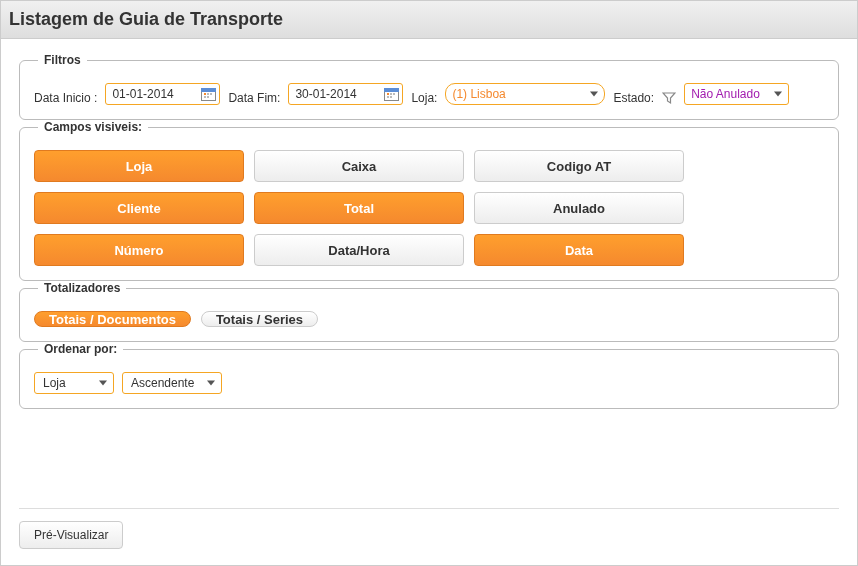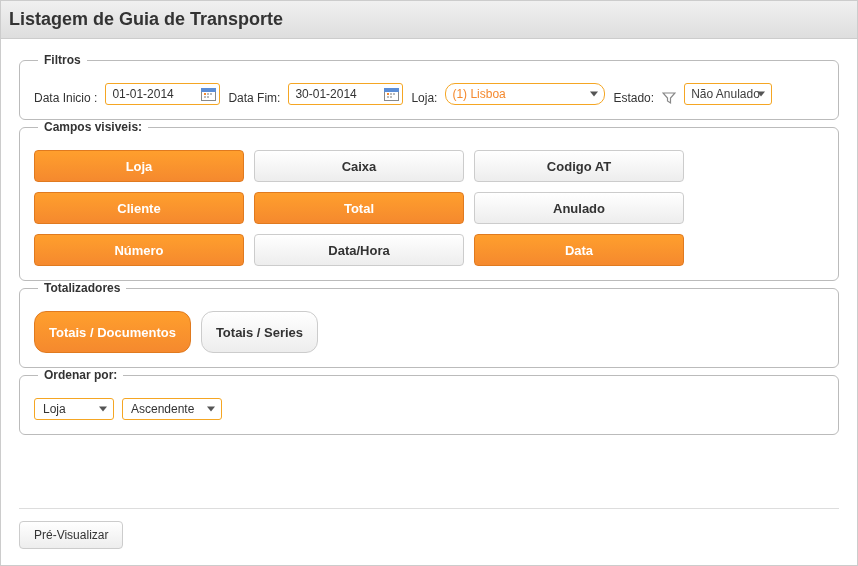--- a/index.html
+++ b/index.html
@@ -16,31 +16,31 @@
     .filter-label { font-size: 12px; color: #333; white-space: nowrap; }
 
     .date-input { display: inline-flex; align-items: center; border: 1px solid #f5a623; border-radius: 3px; background: #fff; height: 22px; padding: 0 3px 0 6px; width: 115px; justify-content: space-between; }
     .date-input input { border: none; outline: none; font-size: 12px; width: 75px; color: #333; }
     .cal-icon { width: 15px; height: 14px; display: inline-block; }
     .cal-icon svg { display: block; }
 
     .store-select { border: 1px solid #f5a623; border-radius: 10px; background: #fff; height: 22px; padding: 0 20px 0 6px; font-size: 12px; color: #f5892e; min-width: 160px; display: inline-flex; align-items: center; position: relative; }
     .select-caret { position: absolute; right: 6px; top: 50%; transform: translateY(-50%); width: 0; height: 0; border-left: 4px solid transparent; border-right: 4px solid transparent; border-top: 5px solid #555; }
 
-    .estado-select { border: 1px solid #f5a623; border-radius: 3px; background: #fff; height: 22px; padding: 0 18px 0 6px; font-size: 12px; color: #404040; width: 88px; display: inline-flex; align-items: center; position: relative; overflow: hidden; white-space: nowrap; }
+    .estado-select { border: 1px solid #f5a623; border-radius: 3px; background: #fff; height: 22px; padding: 0 18px 0 6px; font-size: 12px; color: #a21caf; width: 105px; display: inline-flex; align-items: center; position: relative; overflow: hidden; white-space: nowrap; }
 
     .funnel-icon { width: 14px; height: 14px; display: inline-block; vertical-align: middle; }
     .funnel-icon svg { display: block; }
 
     .fields-grid { display: grid; grid-template-columns: repeat(3, 210px); gap: 10px 10px; }
     .field-btn { height: 32px; border-radius: 4px; font-size: 13px; font-weight: bold; cursor: pointer; border: 1px solid #ccc; background: linear-gradient(#ffffff, #ededed); color: #333; display: flex; align-items: center; justify-content: center; }
     .field-btn.active { background: linear-gradient(#ff9f2d, #f5892e); border: 1px solid #e07a1f; color: #fff; }
 
     .totals-row { display: flex; gap: 10px; }
-    .total-btn { height: 42px; padding: 0 14px; border-radius: 12px; font-size: 13px; font-weight: bold; cursor: pointer; border: 1px solid #ccc; background: linear-gradient(#ffffff, #ededed); color: #333; display: inline-flex; align-items: center; justify-content: center; }
+    .total-btn { height: 16px; padding: 0 14px; border-radius: 12px; font-size: 13px; font-weight: bold; cursor: pointer; border: 1px solid #ccc; background: linear-gradient(#ffffff, #ededed); color: #333; display: inline-flex; align-items: center; justify-content: center; }
     .total-btn.active { background: linear-gradient(#ff9f2d, #f5892e); border: 1px solid #e07a1f; color: #fff; }
 
     .order-row { display: flex; gap: 8px; }
     .order-select { border: 1px solid #f5a623; border-radius: 3px; background: #fff; height: 22px; padding: 0 20px 0 8px; font-size: 12px; color: #333; min-width: 80px; display: inline-flex; align-items: center; position: relative; }
     .order-select.wide { min-width: 100px; }
 
     .footer { padding: 0 18px 16px; }
     .footer hr { border: none; border-top: 1px solid #ddd; margin-bottom: 12px; }
     .preview-btn { height: 28px; padding: 0 14px; border-radius: 4px; font-size: 12px; cursor: pointer; border: 1px solid #ccc; background: linear-gradient(#ffffff, #ededed); color: #333; display: inline-flex; align-items: center; }
   </style>

